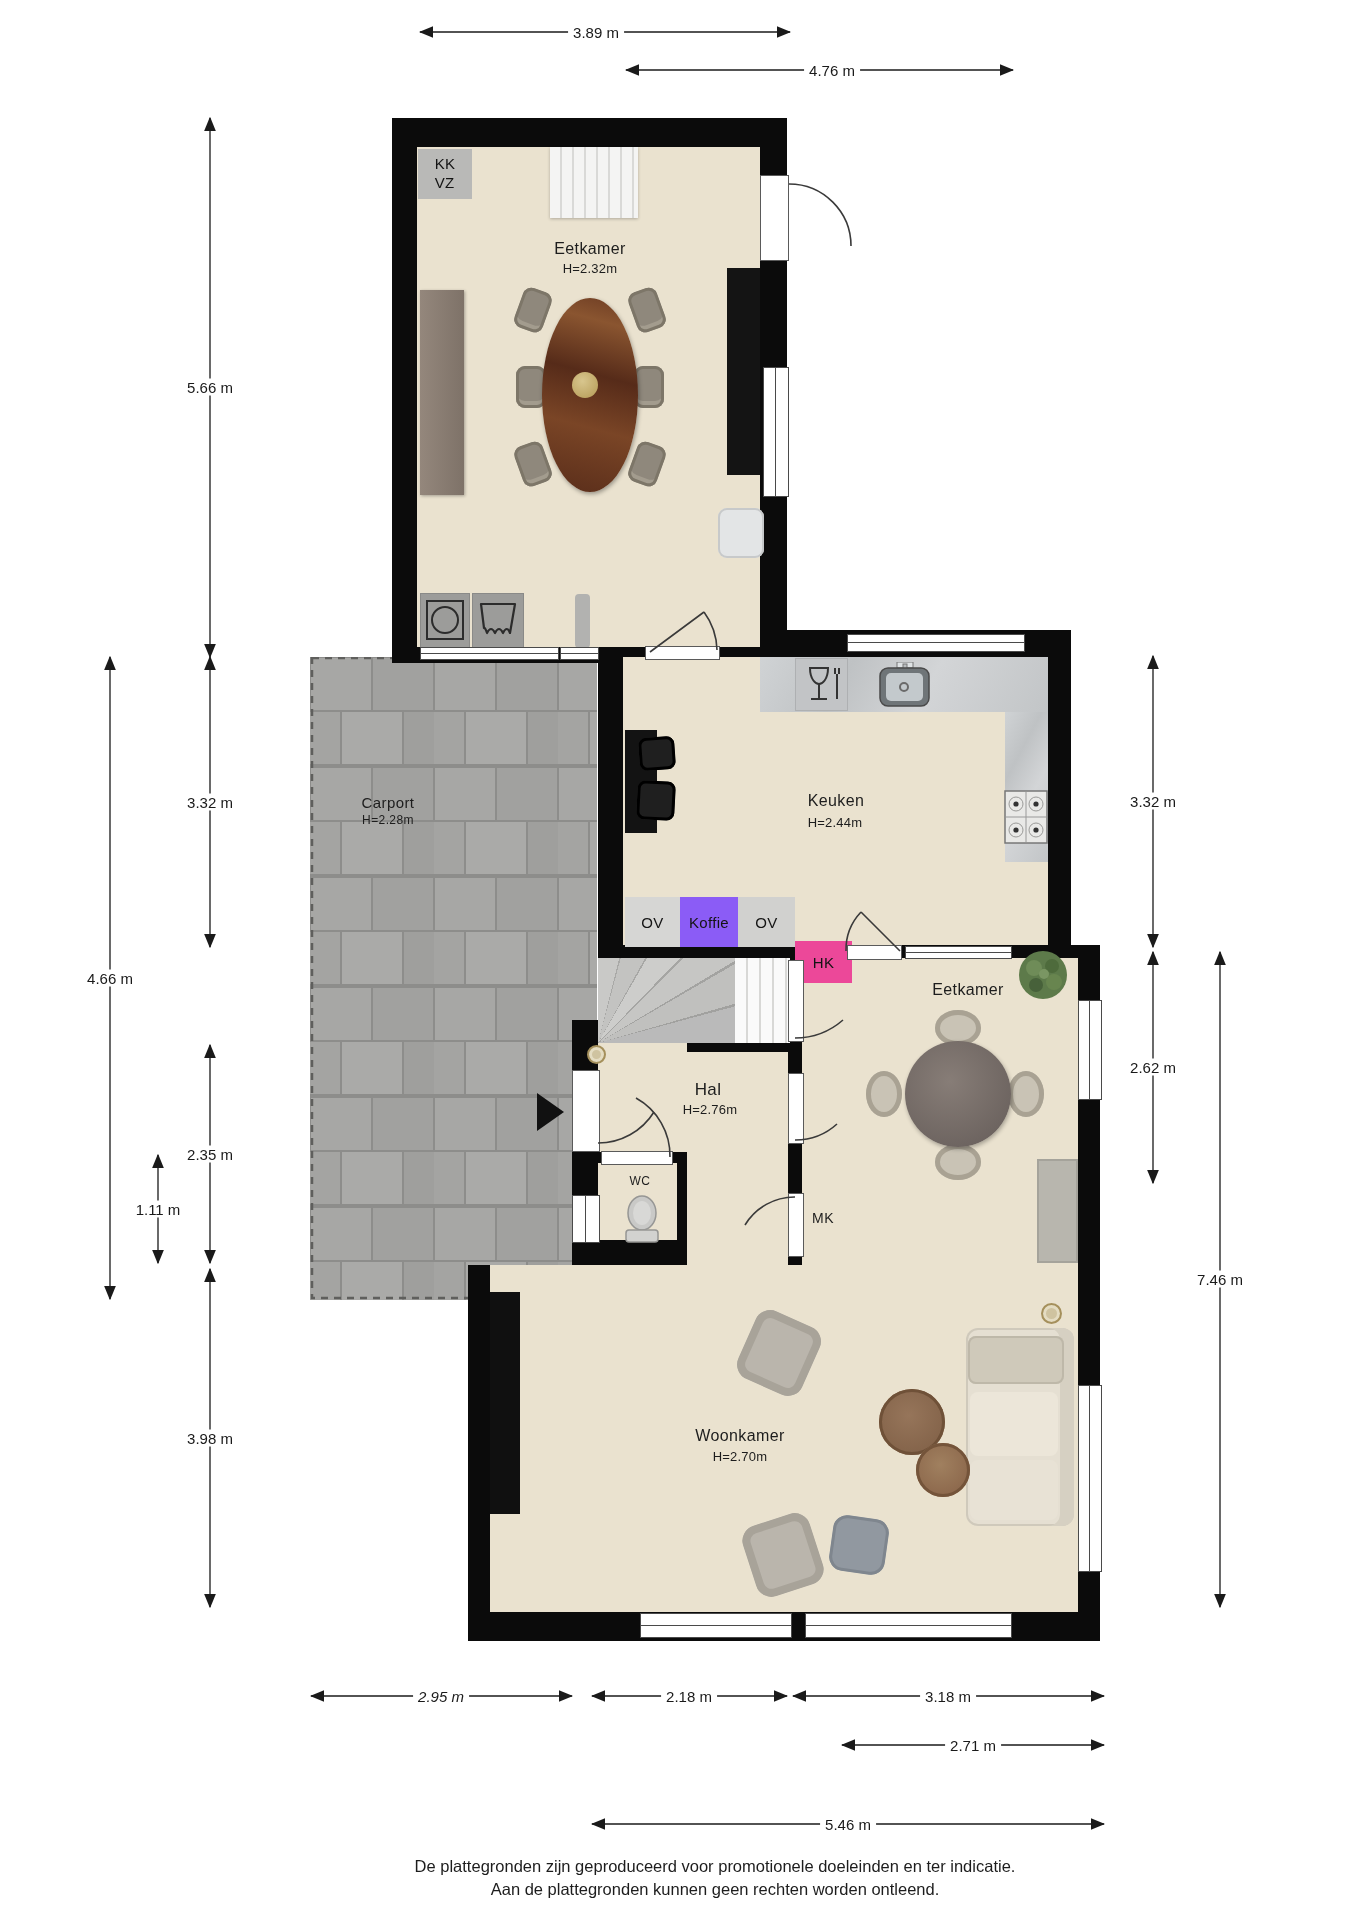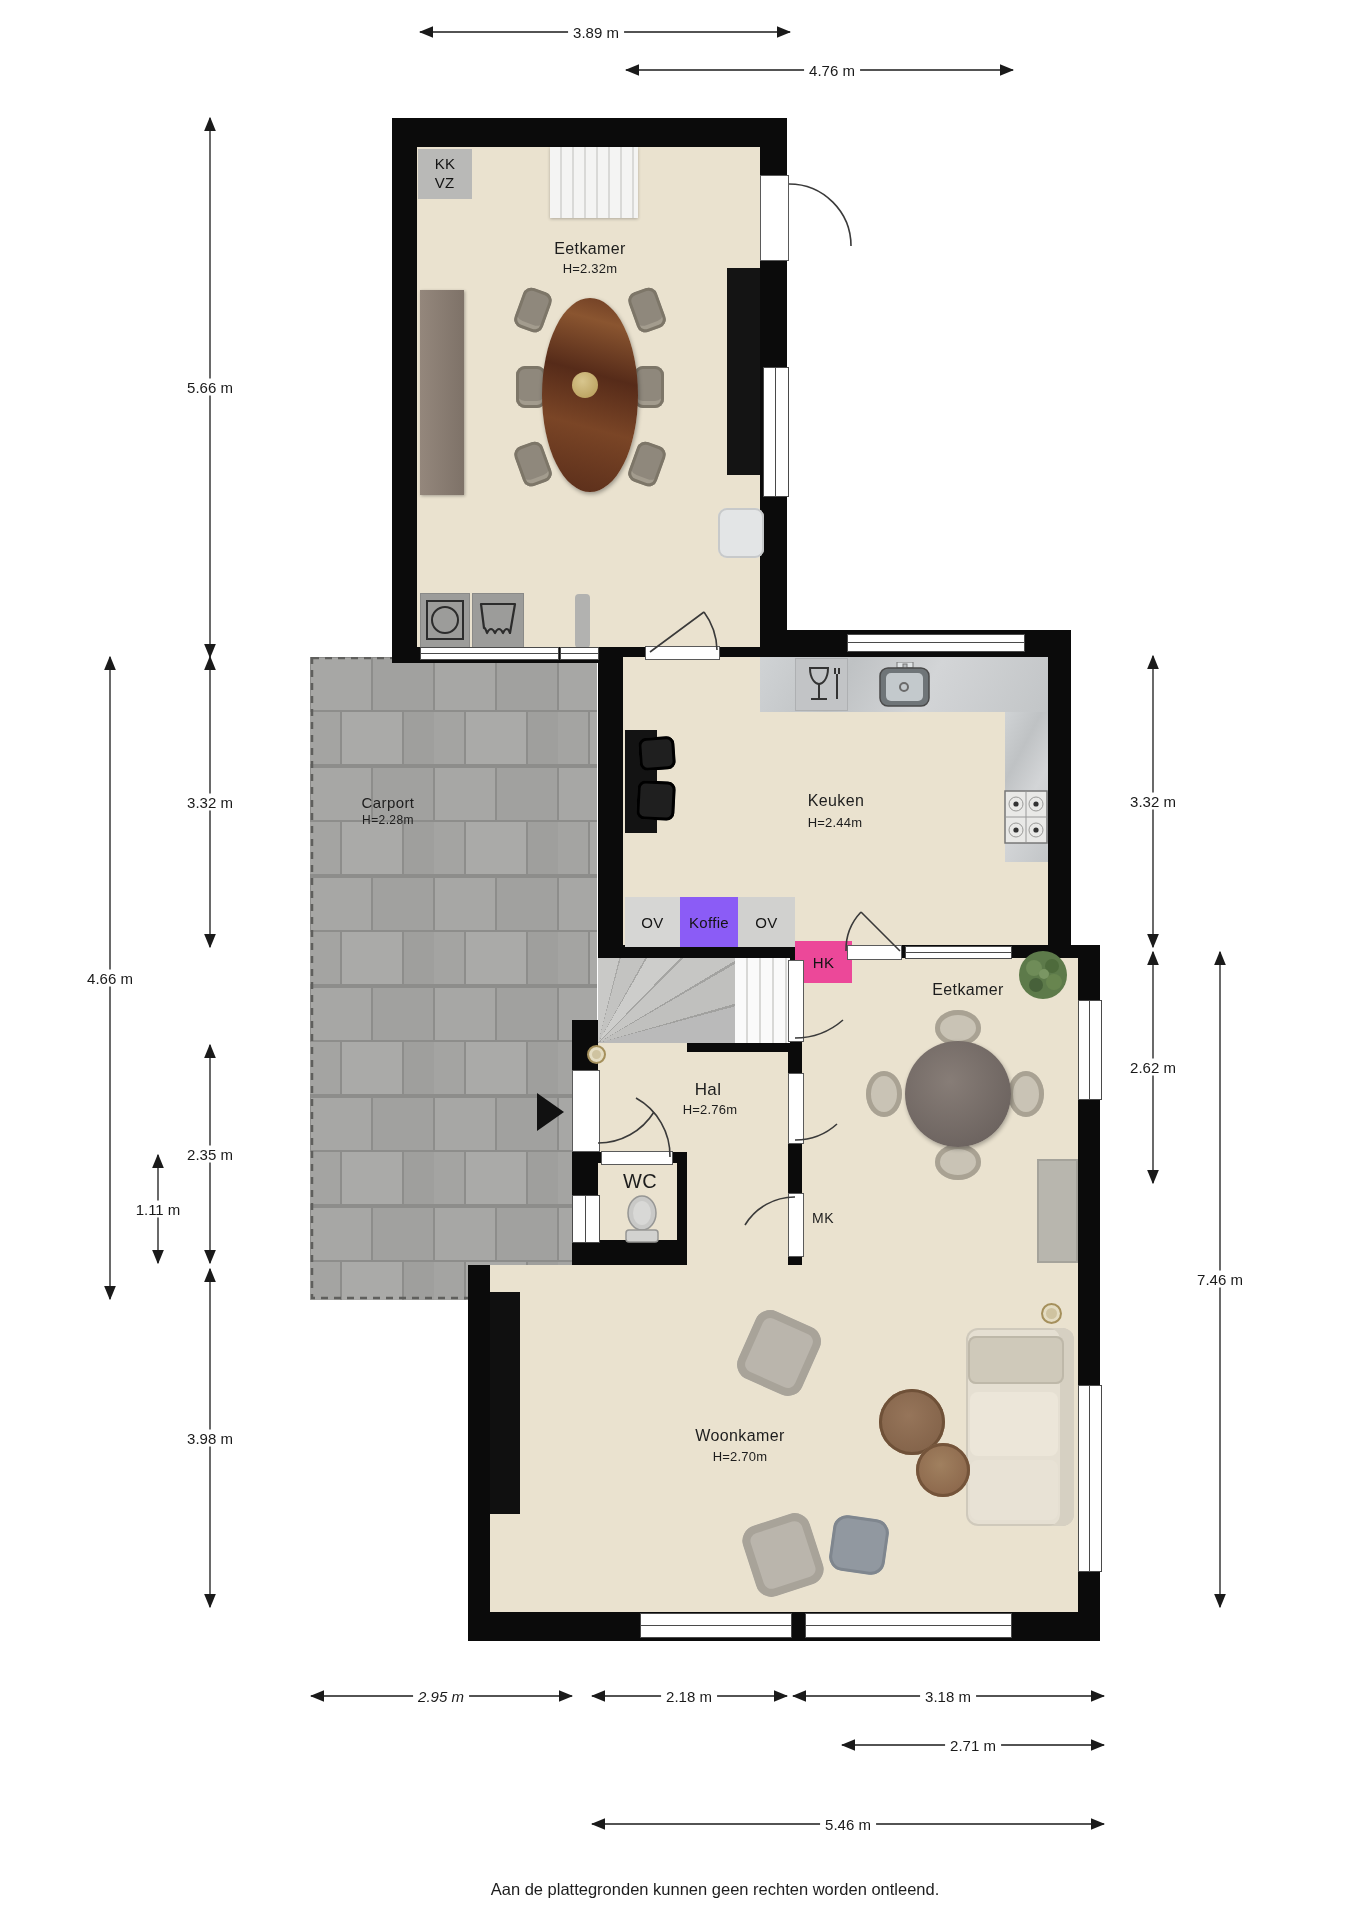--- a/index.html
+++ b/index.html
@@ -249,21 +249,21 @@
   </svg>
 
   <div class="lbl" style="left:590px;top:249px;font-size:16px;">Eetkamer</div>
   <div class="lbl sub" style="left:590px;top:268px;">H=2.32m</div>
   <div class="lbl" style="left:836px;top:801px;font-size:16px;">Keuken</div>
   <div class="lbl sub" style="left:835px;top:822px;">H=2.44m</div>
   <div class="lbl" style="left:388px;top:802px;font-size:15px;">Carport</div>
   <div class="lbl" style="left:388px;top:820px;font-size:12px;">H=2.28m</div>
   <div class="lbl" style="left:708px;top:1090px;font-size:17px;">Hal</div>
   <div class="lbl sub" style="left:710px;top:1109px;">H=2.76m</div>
-  <div class="lbl" style="left:640px;top:1181px;font-size:20px;">WC</div>
+  <div class="lbl" style="left:640px;top:1181px;font-size:12px;">WC</div>
   <div class="lbl" style="left:823px;top:1218px;font-size:14px;">MK</div>
   <div class="lbl" style="left:968px;top:990px;font-size:16px;">Eetkamer</div>
   <div class="lbl" style="left:740px;top:1436px;font-size:16px;">Woonkamer</div>
   <div class="lbl sub" style="left:740px;top:1456px;">H=2.70m</div>
 
   <div class="dim" style="left:596px;top:32px;">3.89 m</div>
   <div class="dim" style="left:832px;top:70px;">4.76 m</div>
   <div class="dim" style="left:210px;top:387px;">5.66 m</div>
   <div class="dim" style="left:210px;top:802px;">3.32 m</div>
   <div class="dim" style="left:110px;top:978px;">4.66 m</div>
@@ -272,15 +272,16 @@
   <div class="dim" style="left:210px;top:1438px;">3.98 m</div>
   <div class="dim" style="left:1153px;top:801px;">3.32 m</div>
   <div class="dim" style="left:1153px;top:1067px;">2.62 m</div>
   <div class="dim" style="left:1220px;top:1279px;">7.46 m</div>
   <div class="dim" style="left:441px;top:1696px;font-style:italic;">2.95 m</div>
   <div class="dim" style="left:689px;top:1696px;">2.18 m</div>
   <div class="dim" style="left:948px;top:1696px;">3.18 m</div>
   <div class="dim" style="left:973px;top:1745px;">2.71 m</div>
   <div class="dim" style="left:848px;top:1824px;">5.46 m</div>
 
+  <div class="lbl" style="left:715px;top:1866px;font-size:16.5px;letter-spacing:0;">De plattegronden zijn geproduceerd voor promotionele doeleinden en ter indicatie.</div>
   <div class="lbl" style="left:715px;top:1889px;font-size:16.5px;letter-spacing:0;">Aan de plattegronden kunnen geen rechten worden ontleend.</div>
 
 </div>
 
 </body></html>

